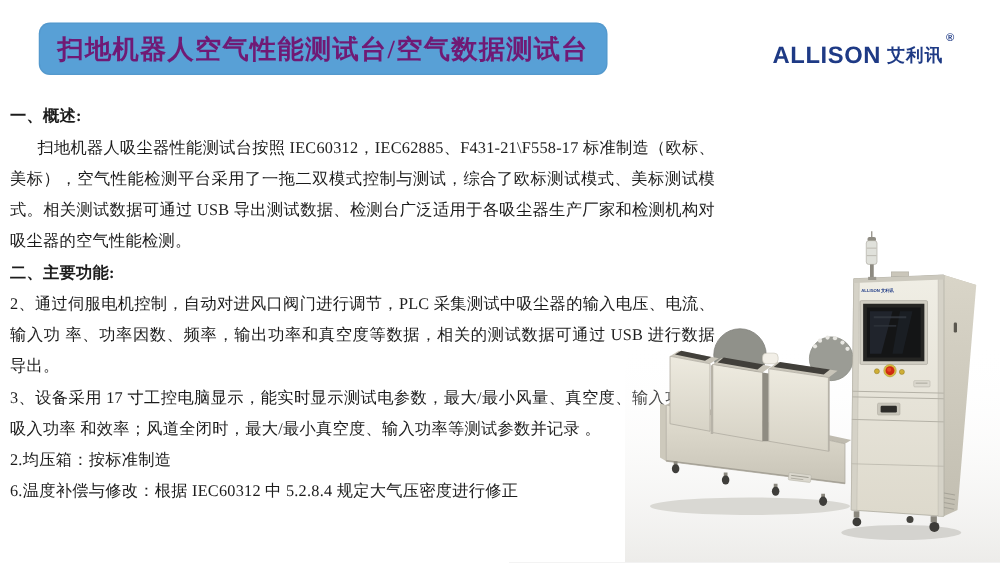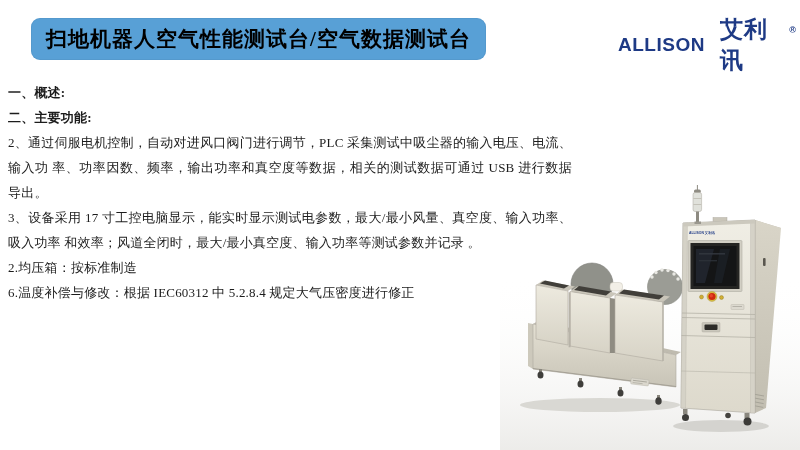--- a/index.html
+++ b/index.html
@@ -10,32 +10,32 @@
     color:#1c1c1c;
   }
   
   .banner{
     position:absolute;left:31px;top:18px;width:455px;height:42px;
     background:#58a0d6;border-radius:9px;
     display:flex;align-items:center;justify-content:center;
     box-shadow:0 0 0 1px rgba(70,130,180,.25) inset;
   }
   .banner .t{
-    font-size:21px;font-weight:bold;color:#000000;letter-spacing:1px;
+    font-size:21px;font-weight:bold;color:#701a75;letter-spacing:1px;
     white-space:nowrap;
   }
   
   .logo{
     position:absolute;left:618px;top:29px;width:178px;height:32px;
     display:flex;align-items:center;color:#1e3a85;
     font-family:"Liberation Sans","DejaVu Sans",sans-serif;
     user-select:none;
   }
   .logo .en{font-size:19px;font-weight:800;letter-spacing:.5px;}
-  .logo .cn{font-size:23px;font-weight:bold;margin-left:15px;letter-spacing:1px;}
+  .logo .cn{font-size:14px;font-weight:bold;margin-left:5px;letter-spacing:1px;}
   .logo .reg{font-size:9px;font-weight:bold;align-self:flex-start;margin:-4px 0 0 2px;}
   
   .content{
     position:absolute;left:8px;top:80px;width:564px;
     font-size:13px;line-height:25px;letter-spacing:.2px;
     text-align:justify;
   }
   .content p{margin:0;}
   .h1{margin:0;font-size:13px;font-weight:bold;}
   .h2{margin:0 0 0 5px;font-size:13px;font-weight:bold;}
@@ -53,20 +53,21 @@
   </div>
 
   <div class="logo">
     <span class="en">ALLISON</span>
     <span class="cn">艾利讯</span>
     <span class="reg">®</span>
   </div>
 
   <div class="content">
     <p class="h1">一、概述:</p>
+    <p class="para">扫地机器人吸尘器性能测试台按照 IEC60312，IEC62885、F431-21\F558-17 标准制造（欧标、美标），空气性能检测平台采用了一拖二双模式控制与测试，综合了欧标测试模式、美标测试模式。相关测试数据可通过 USB 导出测试数据、检测台广泛适用于各吸尘器生产厂家和检测机构对吸尘器的空气性能检测。</p>
     <p class="h2">二、主要功能:</p>
     <p>2、通过伺服电机控制，自动对进风口阀门进行调节，PLC 采集测试中吸尘器的输入电压、电流、输入功 率、功率因数、频率，输出功率和真空度等数据，相关的测试数据可通过 USB 进行数据导出。</p>
     <p>3、设备采用 17 寸工控电脑显示，能实时显示测试电参数，最大/最小风量、真空度、输入功率、吸入功率 和效率；风道全闭时，最大/最小真空度、输入功率等测试参数并记录 。</p>
     <p>2.均压箱：按标准制造</p>
     <p>6.温度补偿与修改：根据 IEC60312 中 5.2.8.4 规定大气压密度进行修正</p>
   </div>
 
   <svg class="photo" viewBox="0 0 300 285" xmlns="http://www.w3.org/2000/svg">
     <defs>
       <linearGradient id="gFront" x1="0" y1="0" x2="0" y2="1">

